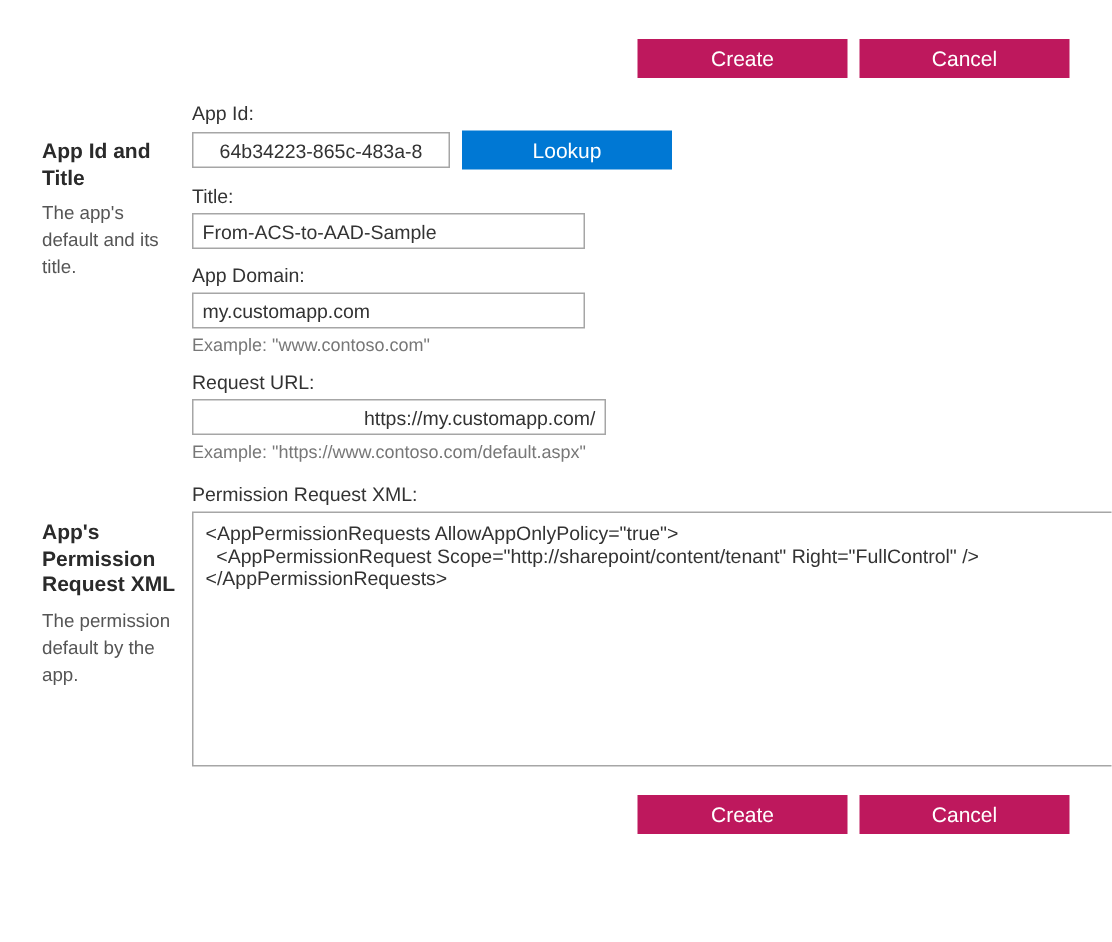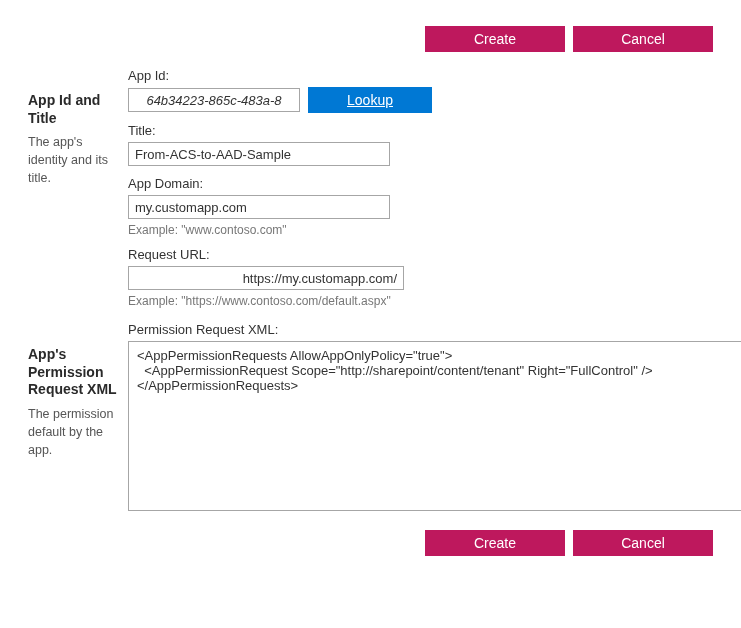--- a/index.html
+++ b/index.html
@@ -69,34 +69,33 @@
   }
   .input {
     border: 1px solid #a6a6a6;
     height: 24px;
     padding: 2px 6px;
     font-size: 13px;
     font-family: inherit;
     color: #333;
     background: #fff;
   }
-  .input.appid { width: 172px; text-align: center; font-style: italic; }
+  .input.appid { width: 172px; text-align: center; }
   .input.title { width: 262px; }
   .input.domain { width: 262px; }
   .input.redirect { width: 276px; text-align: right; }
   .lookup-btn {
     background: #0078d4;
     color: #fff;
     border: none;
-    width: 124px;
+    width: 140px;
     height: 26px;
     font-size: 14px;
     cursor: pointer;
     font-family: inherit;
-    text-decoration: underline;
   }
   .hint {
     color: #777;
     font-size: 12px;
     margin-top: 4px;
   }
   .textarea {
     width: 690px;
     height: 170px;
     border: 1px solid #a6a6a6;
@@ -113,21 +112,21 @@
 <body>
 
 <div class="button-row">
   <button class="btn">Create</button>
   <button class="btn">Cancel</button>
 </div>
 
 <div class="section">
   <div class="side">
     <div class="side-title">App Id and Title</div>
-    <div class="side-desc">The app's identity and its title.</div>
+    <div class="side-desc">The app's default and its title.</div>
   </div>
   <div class="main">
     <div class="field-label">App Id:</div>
     <div class="row-inline">
       <input class="input appid" value="64b34223-865c-483a-8" style="">
       <button class="lookup-btn">Lookup</button>
     </div>
 
     <div class="field-label">Title:</div>
     <input class="input title" value="From-ACS-to-AAD-Sample" style="">

